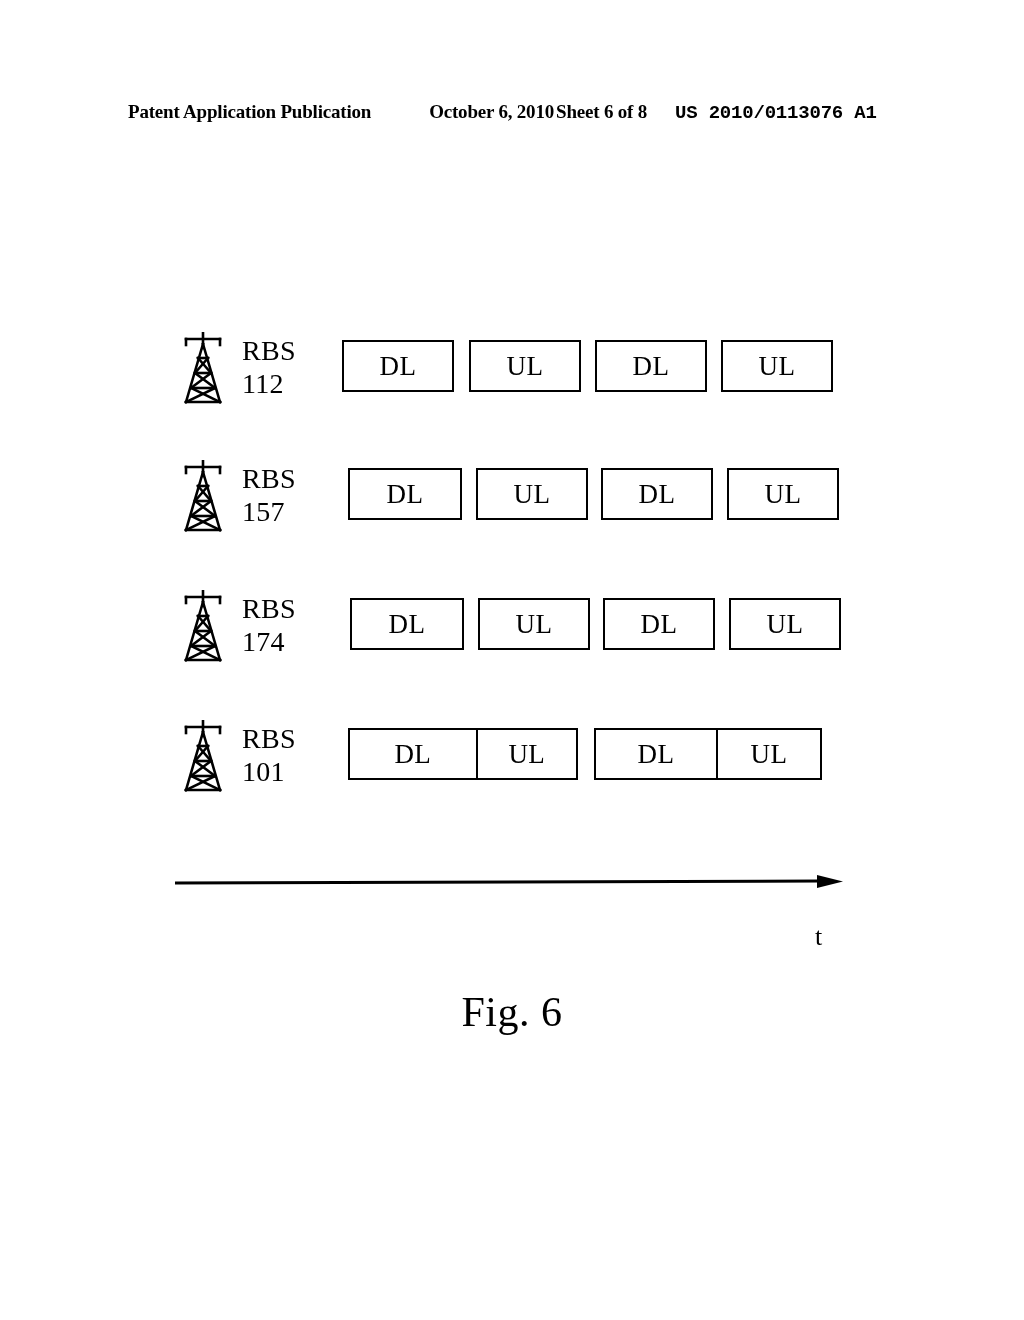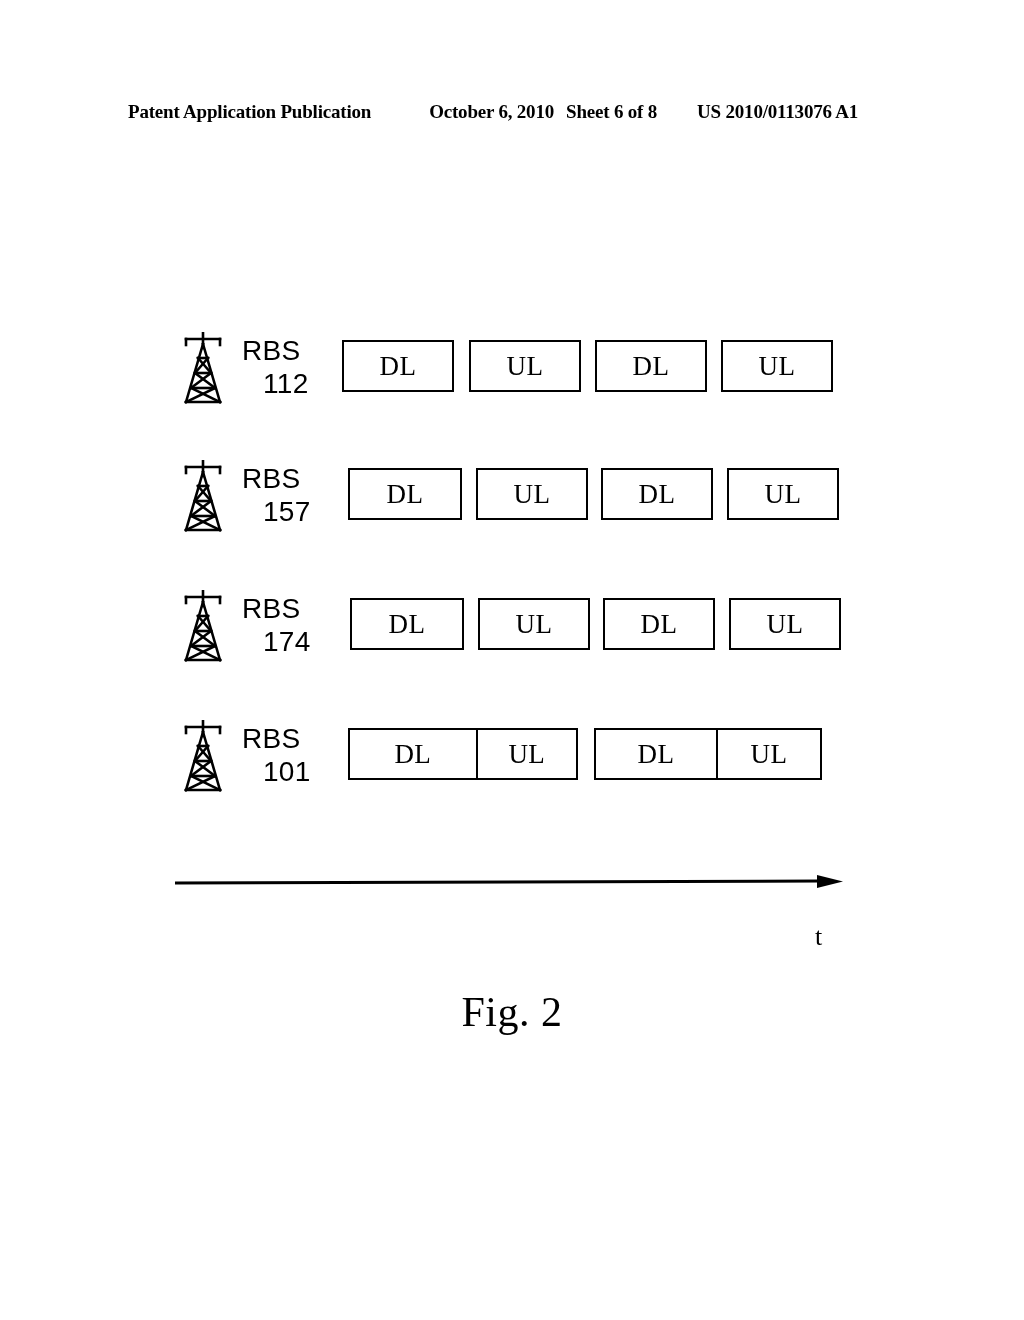--- a/index.html
+++ b/index.html
@@ -26,22 +26,22 @@
     display: flex;
     align-items: baseline;
     font-family: "Liberation Serif", serif;
     font-weight: bold;
     font-size: 19px;
     letter-spacing: -0.2px;
     white-space: nowrap;
   }
   .hdr-pub   { }
   .hdr-date  { margin-left: 58px; }
-  .hdr-sheet { margin-left: 12px; }
-  .hdr-docnum{ margin-left: 40px; }
+  .hdr-sheet { margin-left: 2px; }
+  .hdr-docnum{ margin-left: 28px; font-family: Liberation Mono, monospace; }
 
   
   .figure {
     position: absolute;
     left: 0;
     top: 0;
     width: 1024px;
     height: 1320px;
   }
 
@@ -61,28 +61,28 @@
     height: 74px;
   }
   .tower svg { display: block; }
 
   
   .rbs-label {
     position: absolute;
     left: 64px;
     top: 4px;
     width: 80px;
-    font-family: Liberation Sans, sans-serif;
+    font-family: Liberation Serif, serif;
     font-size: 28px;
     line-height: 33px;
     font-weight: 400;
     letter-spacing: 0.3px;
   }
   .rbs-label .rbs-name { display: block; }
-  .rbs-label .rbs-num  { display: block; margin-left: 21px; }
+  .rbs-label .rbs-num  { display: block; }
 
   
   .slots {
     position: absolute;
     top: 10px;
     height: 64px;
   }
   .slot-group {
     position: absolute;
     top: 0;
@@ -315,14 +315,14 @@
     </div>
 
   <div class="time-axis">
     <svg width="668" height="16" viewBox="0 0 668 16" xmlns="http://www.w3.org/2000/svg">
       <line x1="0" y1="9" x2="645" y2="7" stroke="#000" stroke-width="3"></line>
       <polygon points="642,1 668,7.5 642,14" fill="#000"></polygon>
     </svg>
   </div>
   <div class="time-label">t</div>
 
-  <div class="fig-caption">Fig. 2</div>
+  <div class="fig-caption">Fig. 6</div>
 </div>
 
 </body></html>

